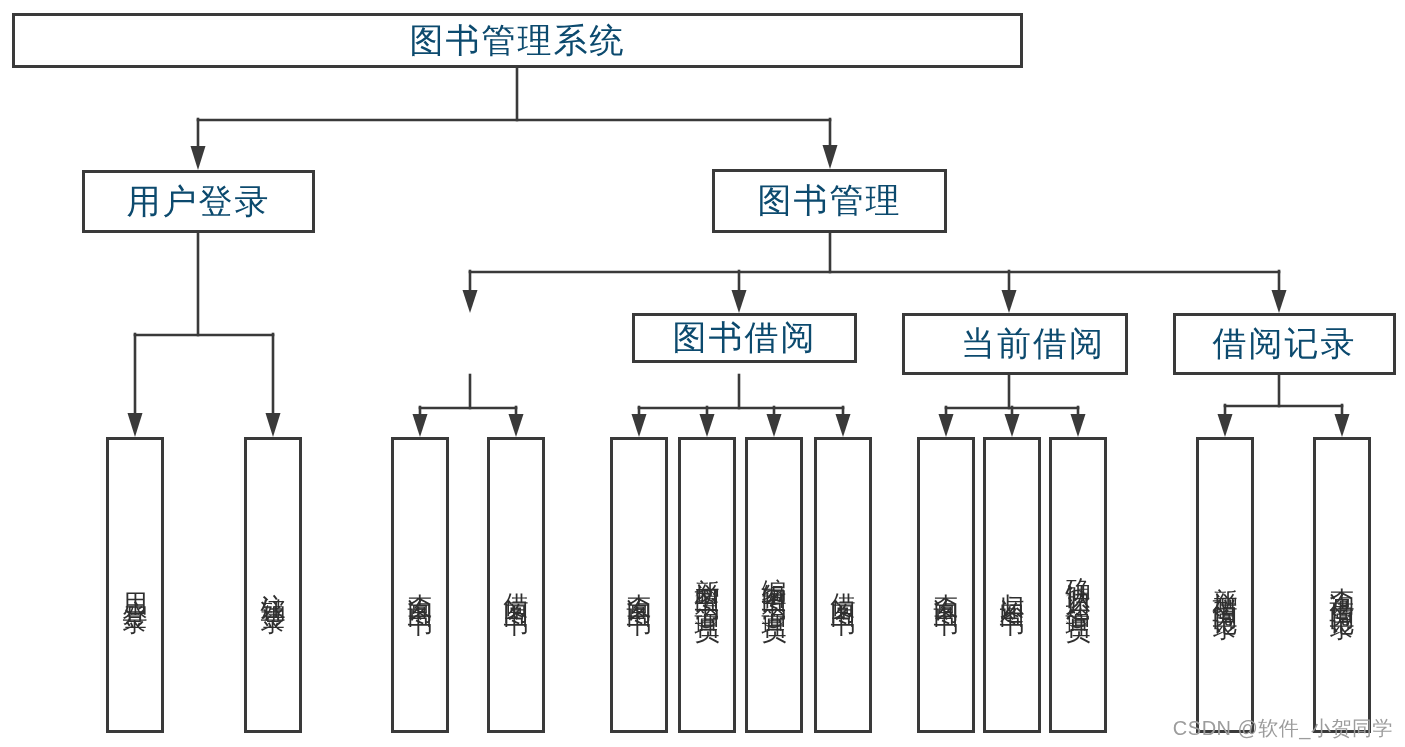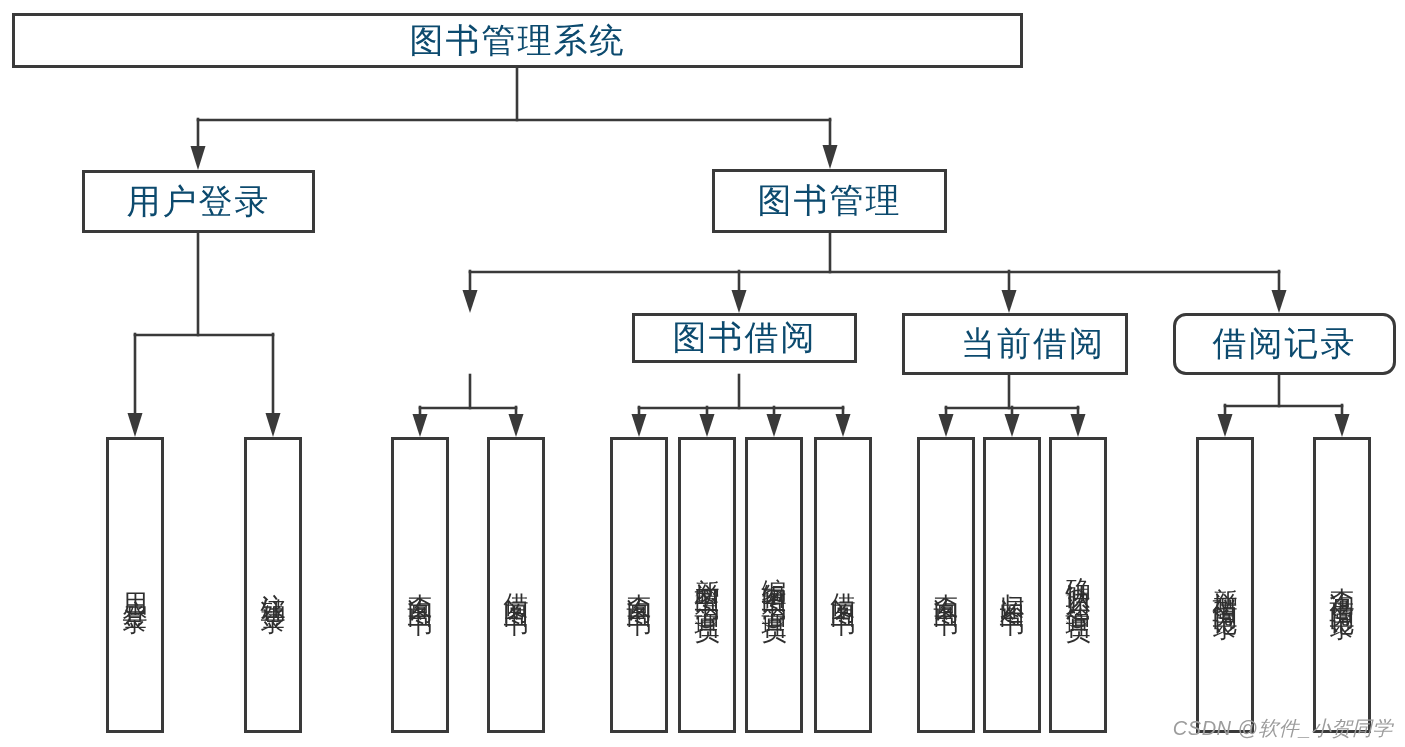--- a/index.html
+++ b/index.html
@@ -55,21 +55,20 @@
   }
   .watermark {
     position: absolute;
     right: 12px;
     bottom: 5px;
     font-size: 20px;
     letter-spacing: 0.5px;
     color: #9c9c9c;
     z-index: 3;
     white-space: nowrap;
-    font-style: italic;
   }
 </style>
 </head>
 <body>
 
 <div class="canvas">
 
   <svg class="wires" viewBox="0 0 1405 747">
 
     <g>
@@ -156,21 +155,21 @@
   <div class="node hbox" style="left:712px; top:169px; width:235px; height:64px;">
     <span>图书管理</span>
   </div>
 
   <div class="node hbox" style="left:632px; top:313px; width:225px; height:50px;">
     <span>图书借阅</span>
   </div>
   <div class="node hbox" style="left:902px; top:313px; width:226px; height:62px;padding-left:36px;">
     <span>当前借阅</span>
   </div>
-  <div class="node hbox" style="left:1173px; top:313px; width:223px; height:62px;border-radius:13px;">
+  <div class="node hbox" style="left:1173px; top:313px; width:223px; height:62px;">
     <span>借阅记录</span>
   </div>
 
   <div class="node vbox" style="left:106px;">
     <span>用户登录</span>
   </div>
   <div class="node vbox" style="left:244px;">
     <span>注销登录</span>
   </div>
 

